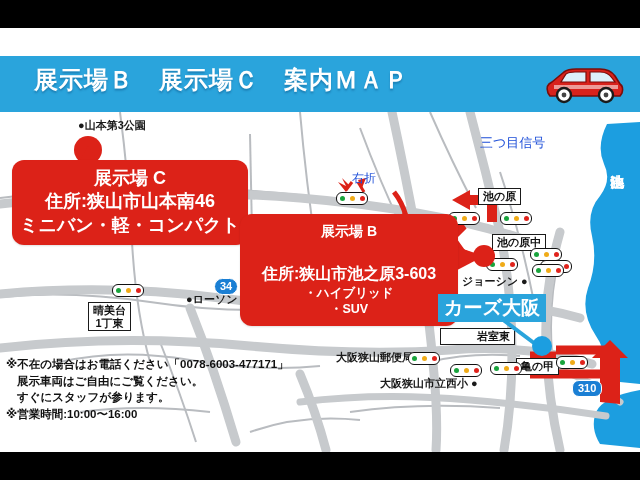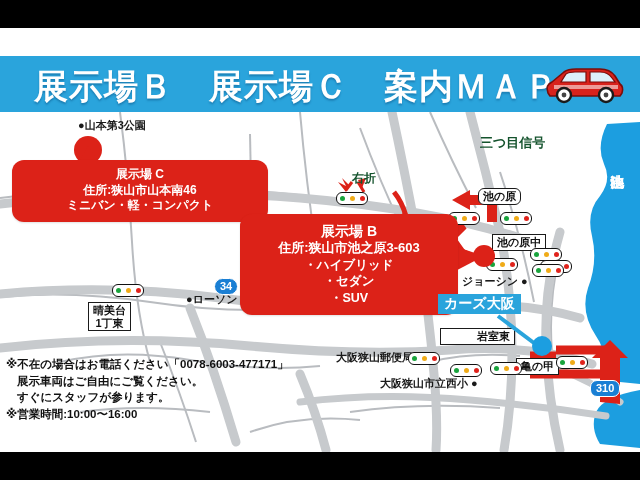--- a/index.html
+++ b/index.html
@@ -13,41 +13,41 @@
   #lb-top{top:0;height:28px;}
   #lb-bot{bottom:0;height:28px;}
 
   
   #header{
     position:absolute;left:0;top:56px;width:640px;height:56px;
     background:#2aa4dc;z-index:40;
   }
   #header-title{
     position:absolute;left:34px;top:8px;
-    font-size:34px;font-weight:bold;color:#fff;letter-spacing:1px;
+    font-size:24px;font-weight:bold;color:#fff;letter-spacing:1px;
     text-shadow:0 2px 2px rgba(0,60,110,.35);
     white-space:nowrap;
   }
   #car-icon{position:absolute;right:14px;top:7px;width:86px;height:44px;}
 
   
   #map{position:absolute;left:0;top:112px;width:640px;height:340px;overflow:hidden;background:#fff;}
   #map svg.base{position:absolute;left:0;top:0;}
 
   
   .poi{
     position:absolute;font-size:11px;font-weight:bold;color:#1a1a1a;
     white-space:nowrap;z-index:12;
   }
   .boxlabel{
     position:absolute;z-index:14;background:#fff;border:1.5px solid #1a1a1a;
     font-size:11px;font-weight:bold;color:#111;padding:1px 4px;white-space:nowrap;
     text-align:center;line-height:1.15;
   }
-  .redtext{position:absolute;z-index:16;color:#14532d;font-weight:bold;white-space:nowrap;}
+  .redtext{position:absolute;z-index:16;color:#1d4ed8;font-weight:normal;white-space:nowrap;}
 
   
   .signal{
     position:absolute;z-index:15;width:30px;height:11px;border-radius:6px;
     background:#fff;border:1.6px solid #111;
     display:flex;align-items:center;justify-content:space-around;
   }
   .signal i{display:block;width:5px;height:5px;border-radius:50%;}
   .signal i.g{background:#19a33c;}
   .signal i.y{background:#f0ab18;}
@@ -60,21 +60,21 @@
     padding:2px 5px;font-size:11px;
   }
 
   
   .callout{position:absolute;z-index:22;background:#dc2218;color:#fff;border-radius:12px;
            text-align:center;font-weight:bold;line-height:1.3;box-shadow:0 1px 2px rgba(0,0,0,.12);}
   .callout .ln{display:block;white-space:nowrap;}
 
   #cars-osaka{
     position:absolute;z-index:24;background:#2aa4dc;color:#fff;font-weight:bold;
-    font-size:14px;padding:1px 6px;white-space:nowrap;
+    font-size:19px;padding:1px 6px;white-space:nowrap;
   }
 
   
   #lake-label{
     position:absolute;z-index:18;color:#fff;font-weight:bold;font-size:14px;
     line-height:1.05;text-align:center;writing-mode:vertical-rl;
   }
 
   
   #note{
@@ -173,54 +173,53 @@
       <g>
         <path d="M600 290 L600 246 L592 246 L610 228 L628 246 L620 246 L620 292 Z" fill="#dc2218"></path>
         <path d="M530 262 L602 262" stroke="#dc2218" stroke-width="9"></path>
         <path d="M556 238 L612 238" stroke="#dc2218" stroke-width="9"></path>
         <path d="M530 244 L556 244" stroke="#dc2218" stroke-width="9"></path>
       </g>
 
       <circle cx="88" cy="38" r="14" fill="#dc2218"></circle>
     </svg>
 
-    <div class="callout" id="callout-c" style="left:12px;top:48px;width:232px;padding:7px 12px 8px;font-size:12px;">
+    <div class="callout" id="callout-c" style="left:12px;top:48px;width:232px;padding:7px 2px 8px;font-size:18px;">
       <span class="ln">展示場 C</span>
       <span class="ln">住所:狭山市山本南46</span>
       <span class="ln">ミニバン・軽・コンパクト</span>
     </div>
     <svg style="position:absolute;left:60px;top:30px;z-index:21;" width="60" height="40">
       <path d="M28 4 L10 36 L50 36 Z" fill="#dc2218"></path>
     </svg>
 
     <div class="callout" id="callout-b" style="left:240px;top:102px;width:218px;padding:8px 0 9px;font-size:12.5px;">
       <span class="ln" style="font-size:14px;">展示場 B</span>
-      <span class="ln" style="font-size:13px;">住所:狭山市池之原3-603</span>
+      <span class="ln" style="font-size:16px;margin-top:24px;">住所:狭山市池之原3-603</span>
       <span class="ln">・ハイブリッド</span>
-      <span class="ln">・セダン</span>
       <span class="ln">・SUV</span>
     </div>
     <svg style="position:absolute;left:440px;top:126px;z-index:21;" width="60" height="44">
       <path d="M2 4 L44 18 L2 40 Z" fill="#dc2218"></path>
       <circle cx="44" cy="18" r="11" fill="#dc2218"></circle>
     </svg>
 
     <div id="cars-osaka" style="left:438px;top:182px;">カーズ大阪</div>
     <svg style="position:absolute;left:492px;top:200px;z-index:23;" width="70" height="44">
       <path d="M6 4 L46 34" stroke="#2aa4dc" stroke-width="4" fill="none"></path>
       <circle cx="50" cy="34" r="10" fill="#1c9ee0"></circle>
     </svg>
 
     <div class="poi" style="left:78px;top:6px;">●山本第3公園</div>
     <div class="poi" style="left:186px;top:180px;">●ローソン</div>
     <div class="poi" style="left:462px;top:162px;">ジョーシン ●</div>
     <div class="poi" style="left:336px;top:238px;">大阪狭山郵便局 ●</div>
     <div class="poi" style="left:380px;top:264px;">大阪狭山市立西小 ●</div>
 
-    <div class="boxlabel" style="left:478px;top:76px;border-radius:6px;">池の原</div>
+    <div class="boxlabel" style="left:478px;top:76px;">池の原</div>
     <div class="boxlabel" style="left:492px;top:122px;">池の原中</div>
     <div class="boxlabel" id="harumidai" style="left:88px;top:190px;">晴美台<br>1丁東</div>
     <div class="boxlabel" style="left:440px;top:216px;padding-left:36px;">岩室東</div>
     <div class="boxlabel" style="left:516px;top:246px;text-align:center;">亀の甲</div>
 
     <div class="redtext" style="left:480px;top:22px;font-size:13px;">三つ目信号</div>
     <div class="redtext" style="left:352px;top:58px;font-size:12px;">右折</div>
 
     <div class="signal" style="left:336px;top:80px;">
         <i class="g"></i>
@@ -277,21 +276,21 @@
         <i class="y"></i>
         <i class="r"></i>
       </div>
     <div class="signal" style="left:486px;top:146px;">
         <i class="g"></i>
         <i class="y"></i>
         <i class="r"></i>
       </div>
 
     <div class="shield" style="left:214px;top:166px;border-radius:9px;">34</div>
-    <div class="shield" style="left:572px;top:268px;margin-left:18px;">310</div>
+    <div class="shield" style="left:572px;top:268px;">310</div>
 
     <div id="lake-label" style="left:610px;top:52px;">狭山池</div>
 
   </div>
 
   <div id="note">
     <span class="l">※不在の場合はお電話ください「0078-6003-477171」</span>
     <span class="l ind">展示車両はご自由にご覧ください。</span>
     <span class="l ind">すぐにスタッフが参ります。</span>
     <span class="l">※営業時間:10:00〜16:00</span>

